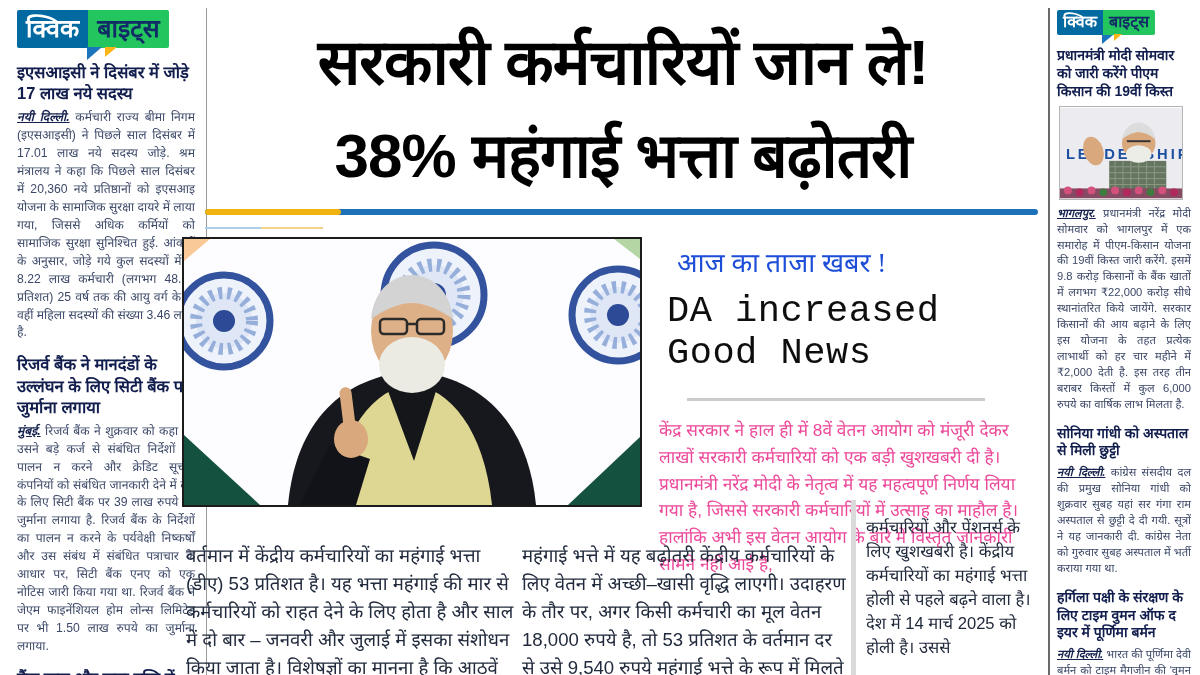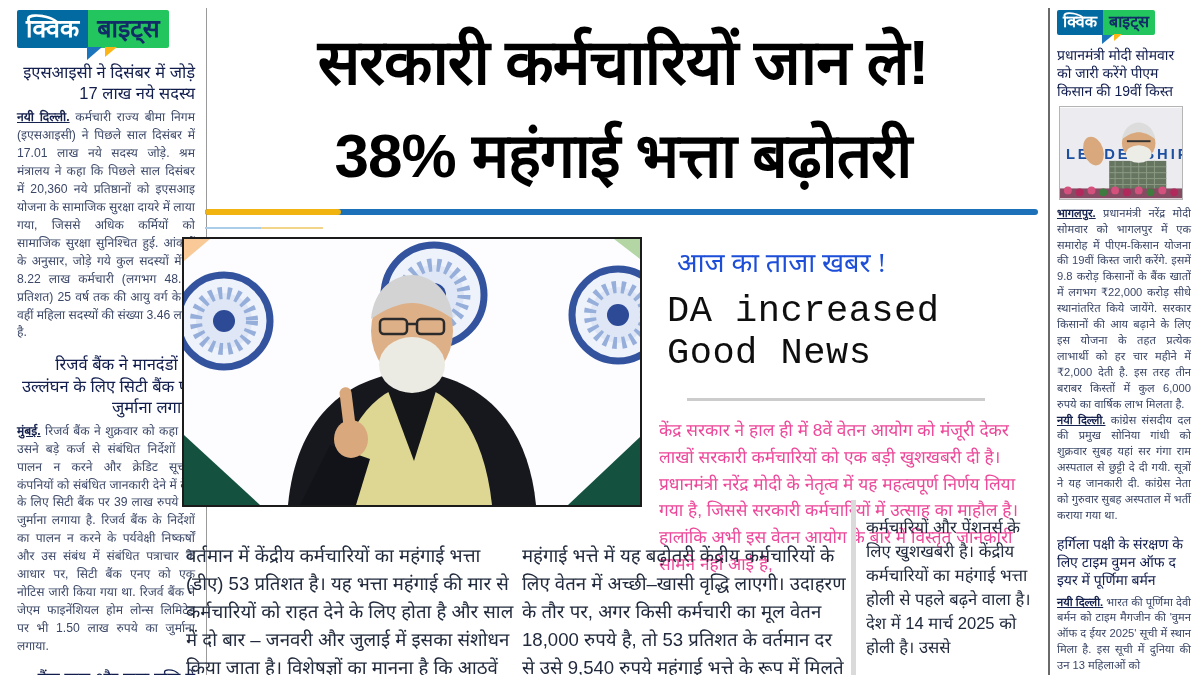--- a/index.html
+++ b/index.html
@@ -21,27 +21,27 @@
   .logo.big{font-size:25px;}
   .logo.small{font-size:16px;}
   .logo.small .w1,.logo.small .w2{padding:4px 6px 5px;}
   .logo.small .tail-blue{border-top-width:9px;border-right-width:11px;bottom:-9px;}
   .logo.small .tail-yellow{border-top-width:7px;border-right-width:8px;bottom:-6px;}
 
   
   .sidebar{position:absolute;top:8px;}
   #left-sidebar{left:17px;width:178px;}
   #right-sidebar{left:1057px;width:134px;}
-  .sb-head{font-weight:normal;color:#111d4d;line-height:1.28;margin:12px 0 5px;}
-  #left-sidebar .sb-head{font-size:16.5px;text-align:right;}
+  .sb-head{font-weight:bold;color:#111d4d;line-height:1.28;margin:12px 0 5px;}
+  #left-sidebar .sb-head{font-size:16.5px;}
   #right-sidebar .sb-head{font-size:14px;}
   .sb-body{text-align:justify;color:#3c4868;}
   #left-sidebar .sb-body{font-size:12.2px;line-height:1.47;}
   #right-sidebar .sb-body{font-size:11.2px;line-height:1.42;}
-  .lead{font-weight:bold;color:#16224e;text-decoration:underline;}
+  .lead{font-weight:bold;color:#16224e;text-decoration:underline;font-style:italic;}
   #left-sidebar .logo-wrap{margin:2px 0 14px;}
   #right-sidebar .logo-wrap{margin:2px 0 12px;text-align:left;}
 
   .sb-photo{width:122px;height:92px;border:1px solid #b5b5b5;margin:4px 0 6px 2px;display:block;}
 
   
   #headline{position:absolute;left:202px;top:12px;width:842px;text-align:center;
       font-weight:900;color:#000;letter-spacing:-1px;}
   #headline .l1{font-size:63px;line-height:100px;}
   #headline .l2{font-size:62px;line-height:88px;}
@@ -207,20 +207,21 @@
           <circle cx="80" cy="84" r="4" fill="#d4517e"></circle>
             <circle cx="92" cy="86" r="4" fill="#3f7a3f"></circle>
           <circle cx="104" cy="84" r="4" fill="#d4517e"></circle>
             <circle cx="116" cy="86" r="4" fill="#b0285c"></circle>
         </g>
       </svg>
       <div class="sb-body"><span class="lead">भागलपुर.</span><span> प्रधानमंत्री नरेंद्र मोदी सोमवार को भागलपुर में एक समारोह में पीएम-किसान योजना की 19वीं किस्त जारी करेंगे. इसमें 9.8 करोड़ किसानों के बैंक खातों में लगभग ₹22,000 करोड़ सीधे स्थानांतरित किये जायेंगे. सरकार किसानों की आय बढ़ाने के लिए इस योजना के तहत प्रत्येक लाभार्थी को हर चार महीने में ₹2,000 देती है. इस तरह तीन बराबर किस्तों में कुल 6,000 रुपये का वार्षिक लाभ मिलता है.</span></div>
     </div>
 
     <div>
+      <div class="sb-head">सोनिया गांधी को अस्पताल से मिली छुट्टी</div>
       <div class="sb-body"><span class="lead">नयी दिल्ली.</span><span> कांग्रेस संसदीय दल की प्रमुख सोनिया गांधी को शुक्रवार सुबह यहां सर गंगा राम अस्पताल से छुट्टी दे दी गयी. सूत्रों ने यह जानकारी दी. कांग्रेस नेता को गुरुवार सुबह अस्पताल में भर्ती कराया गया था.</span></div>
     </div>
 
     <div>
       <div class="sb-head">हर्गिला पक्षी के संरक्षण के लिए टाइम वुमन ऑफ द इयर में पूर्णिमा बर्मन</div>
       <div class="sb-body"><span class="lead">नयी दिल्ली.</span><span> भारत की पूर्णिमा देवी बर्मन को टाइम मैगजीन की 'वुमन ऑफ द ईयर 2025' सूची में स्थान मिला है. इस सूची में दुनिया की उन 13 महिलाओं को</span></div>
     </div>
   </div>
 
 </div>

